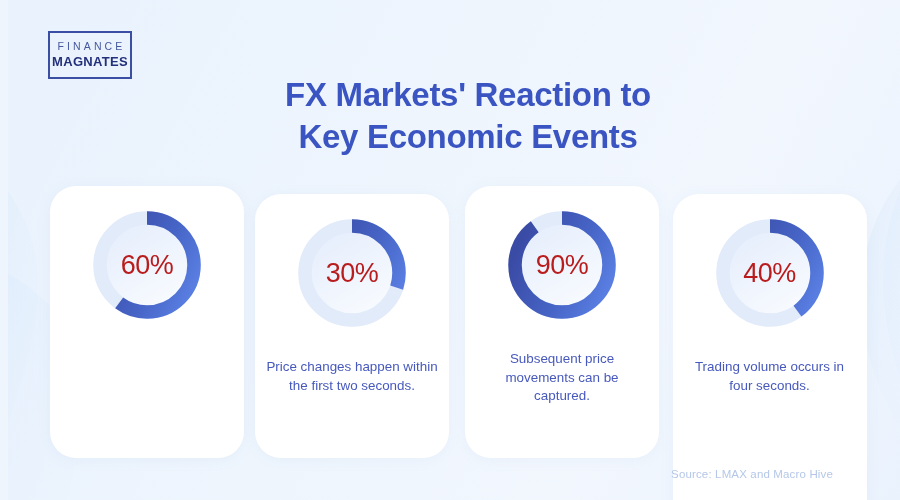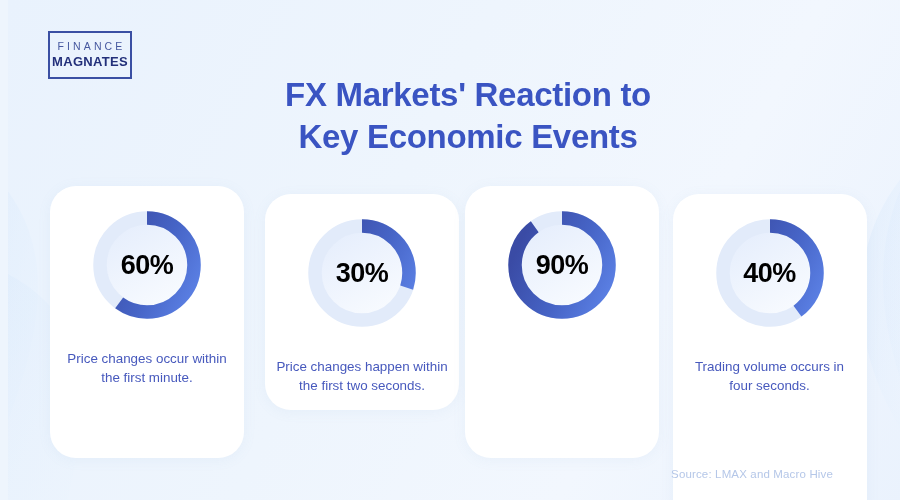--- a/index.html
+++ b/index.html
@@ -114,22 +114,22 @@
   .donut-value {
     position: absolute;
     left: 0;
     right: 0;
     top: 0;
     bottom: 0;
     display: flex;
     align-items: center;
     justify-content: center;
     font-size: 27px;
-    font-weight: 700;
-    color: #000000;
+    font-weight: 400;
+    color: #b91c1c;
     letter-spacing: -0.5px;
   }
   .card-caption {
     margin-top: 26px;
     padding: 0 11px;
     text-align: center;
     font-size: 13.4px;
     font-weight: 500;
     line-height: 1.38;
     color: #4759bd;
@@ -188,23 +188,22 @@
                 <stop offset="0%" stop-color="#e3ecfc"></stop>
                 <stop offset="100%" stop-color="#fbfdff"></stop>
               </linearGradient>
             </defs>
             <circle cx="59" cy="59" r="52.75" fill="url(#fillgrad0)"></circle>
             <circle cx="59" cy="59" r="47" fill="none" stroke="#e2ebfa" stroke-width="13.5"></circle>
             <circle cx="59" cy="59" r="47" fill="none" stroke="url(#arcgrad0)" stroke-width="13.5" stroke-linecap="butt" stroke-dasharray="177.18582566246434 119.12388377497624" transform="rotate(-90 59 59)"></circle>
           </svg>
           <div class="donut-value">60%</div>
         </div>
-        <div class="card-caption">Price changes occur within the first minute.</div>
-      </div>
-      <div class="card even" style="left: 215px; top: 8px; height: 216px;">
+      </div>
+      <div class="card even" style="left: 205px; top: 8px; height: 264px;">
         <div class="donut-wrap">
           <svg viewBox="0 0 118 118" aria-hidden="true">
             <defs>
               <linearGradient id="arcgrad1" x1="0.62" y1="0" x2="0.15" y2="1">
                 <stop offset="0%" stop-color="#3a4ba5"></stop>
                 <stop offset="55%" stop-color="#4664c6"></stop>
                 <stop offset="100%" stop-color="#5b80e4"></stop>
               </linearGradient>
               <linearGradient id="fillgrad1" x1="0.2" y1="0" x2="0.8" y2="1">
                 <stop offset="0%" stop-color="#e3ecfc"></stop>
@@ -232,20 +231,21 @@
                 <stop offset="0%" stop-color="#e3ecfc"></stop>
                 <stop offset="100%" stop-color="#fbfdff"></stop>
               </linearGradient>
             </defs>
             <circle cx="59" cy="59" r="52.75" fill="url(#fillgrad2)"></circle>
             <circle cx="59" cy="59" r="47" fill="none" stroke="#e2ebfa" stroke-width="13.5"></circle>
             <circle cx="59" cy="59" r="47" fill="none" stroke="url(#arcgrad2)" stroke-width="13.5" stroke-linecap="butt" stroke-dasharray="265.77873849369655 30.53097094374405" transform="rotate(-90 59 59)"></circle>
           </svg>
           <div class="donut-value">90%</div>
         </div>
+        <div class="card-caption">Subsequent price movements can be captured.</div>
       </div>
       <div class="card even" style="left: 622.5px; top: 8px; height: 336px;">
         <div class="donut-wrap">
           <svg viewBox="0 0 118 118" aria-hidden="true">
             <defs>
               <linearGradient id="arcgrad3" x1="0.62" y1="0" x2="0.15" y2="1">
                 <stop offset="0%" stop-color="#3a4ba5"></stop>
                 <stop offset="55%" stop-color="#4664c6"></stop>
                 <stop offset="100%" stop-color="#5b80e4"></stop>
               </linearGradient>

